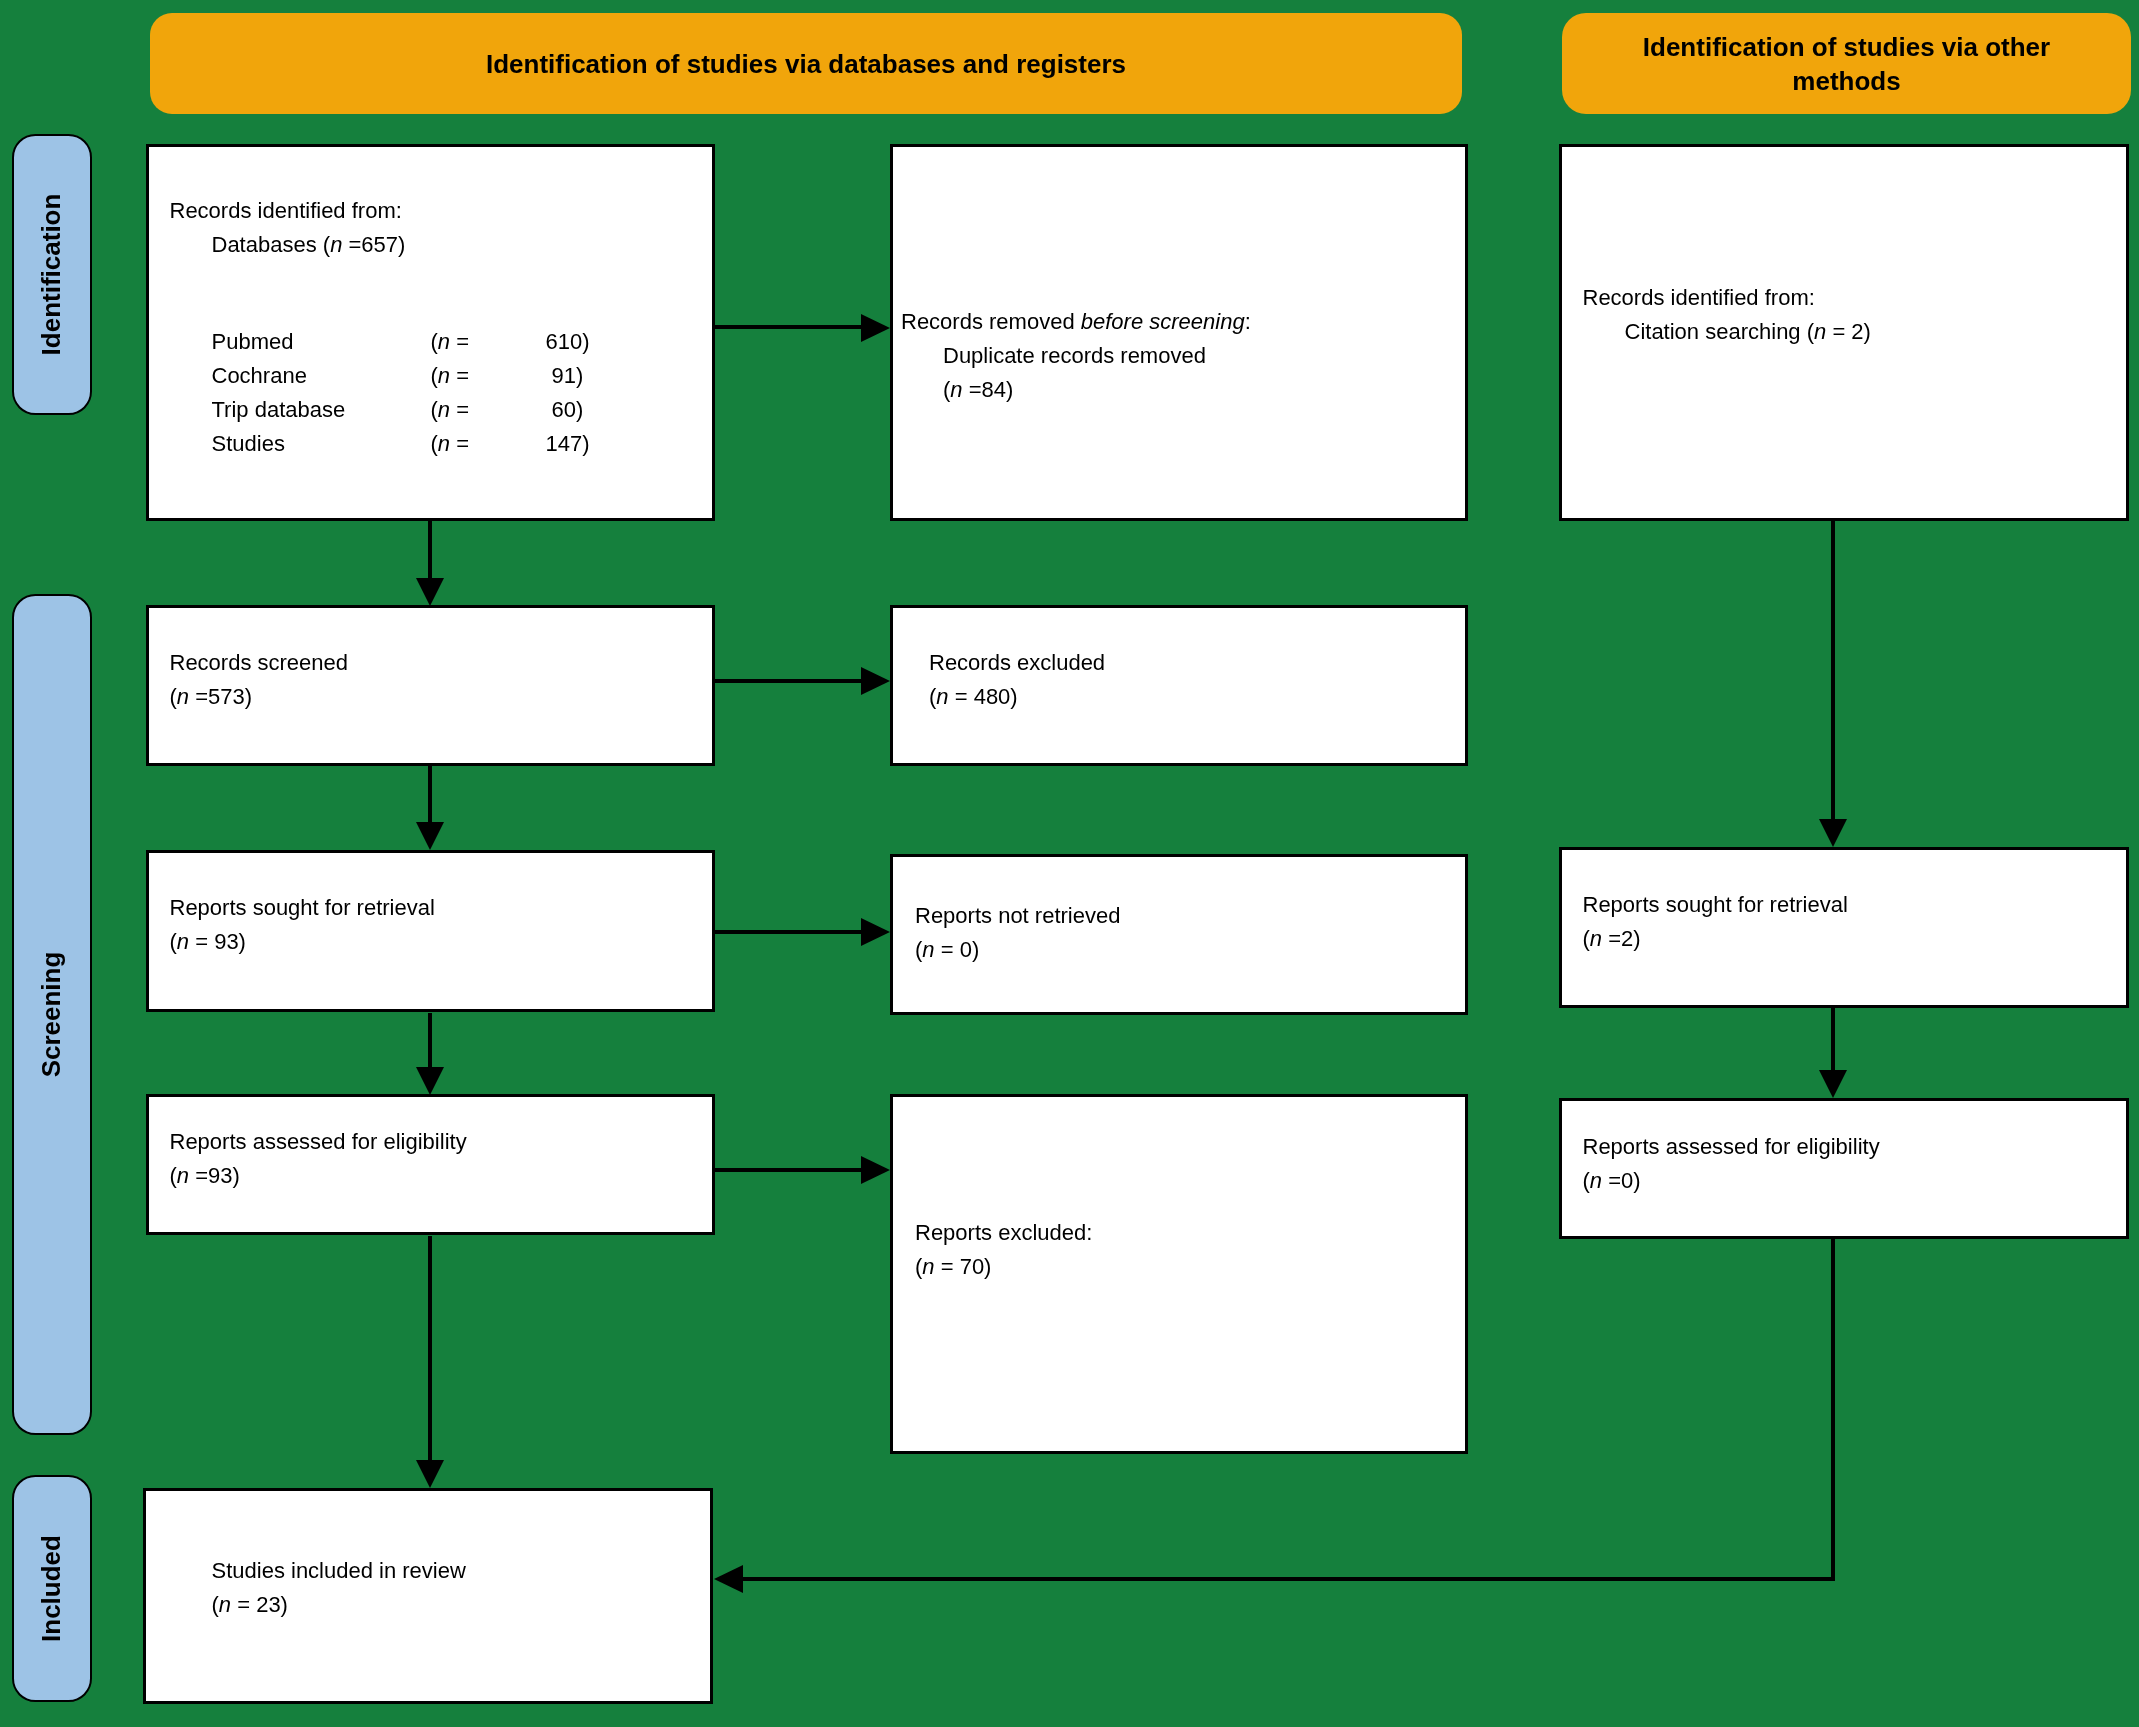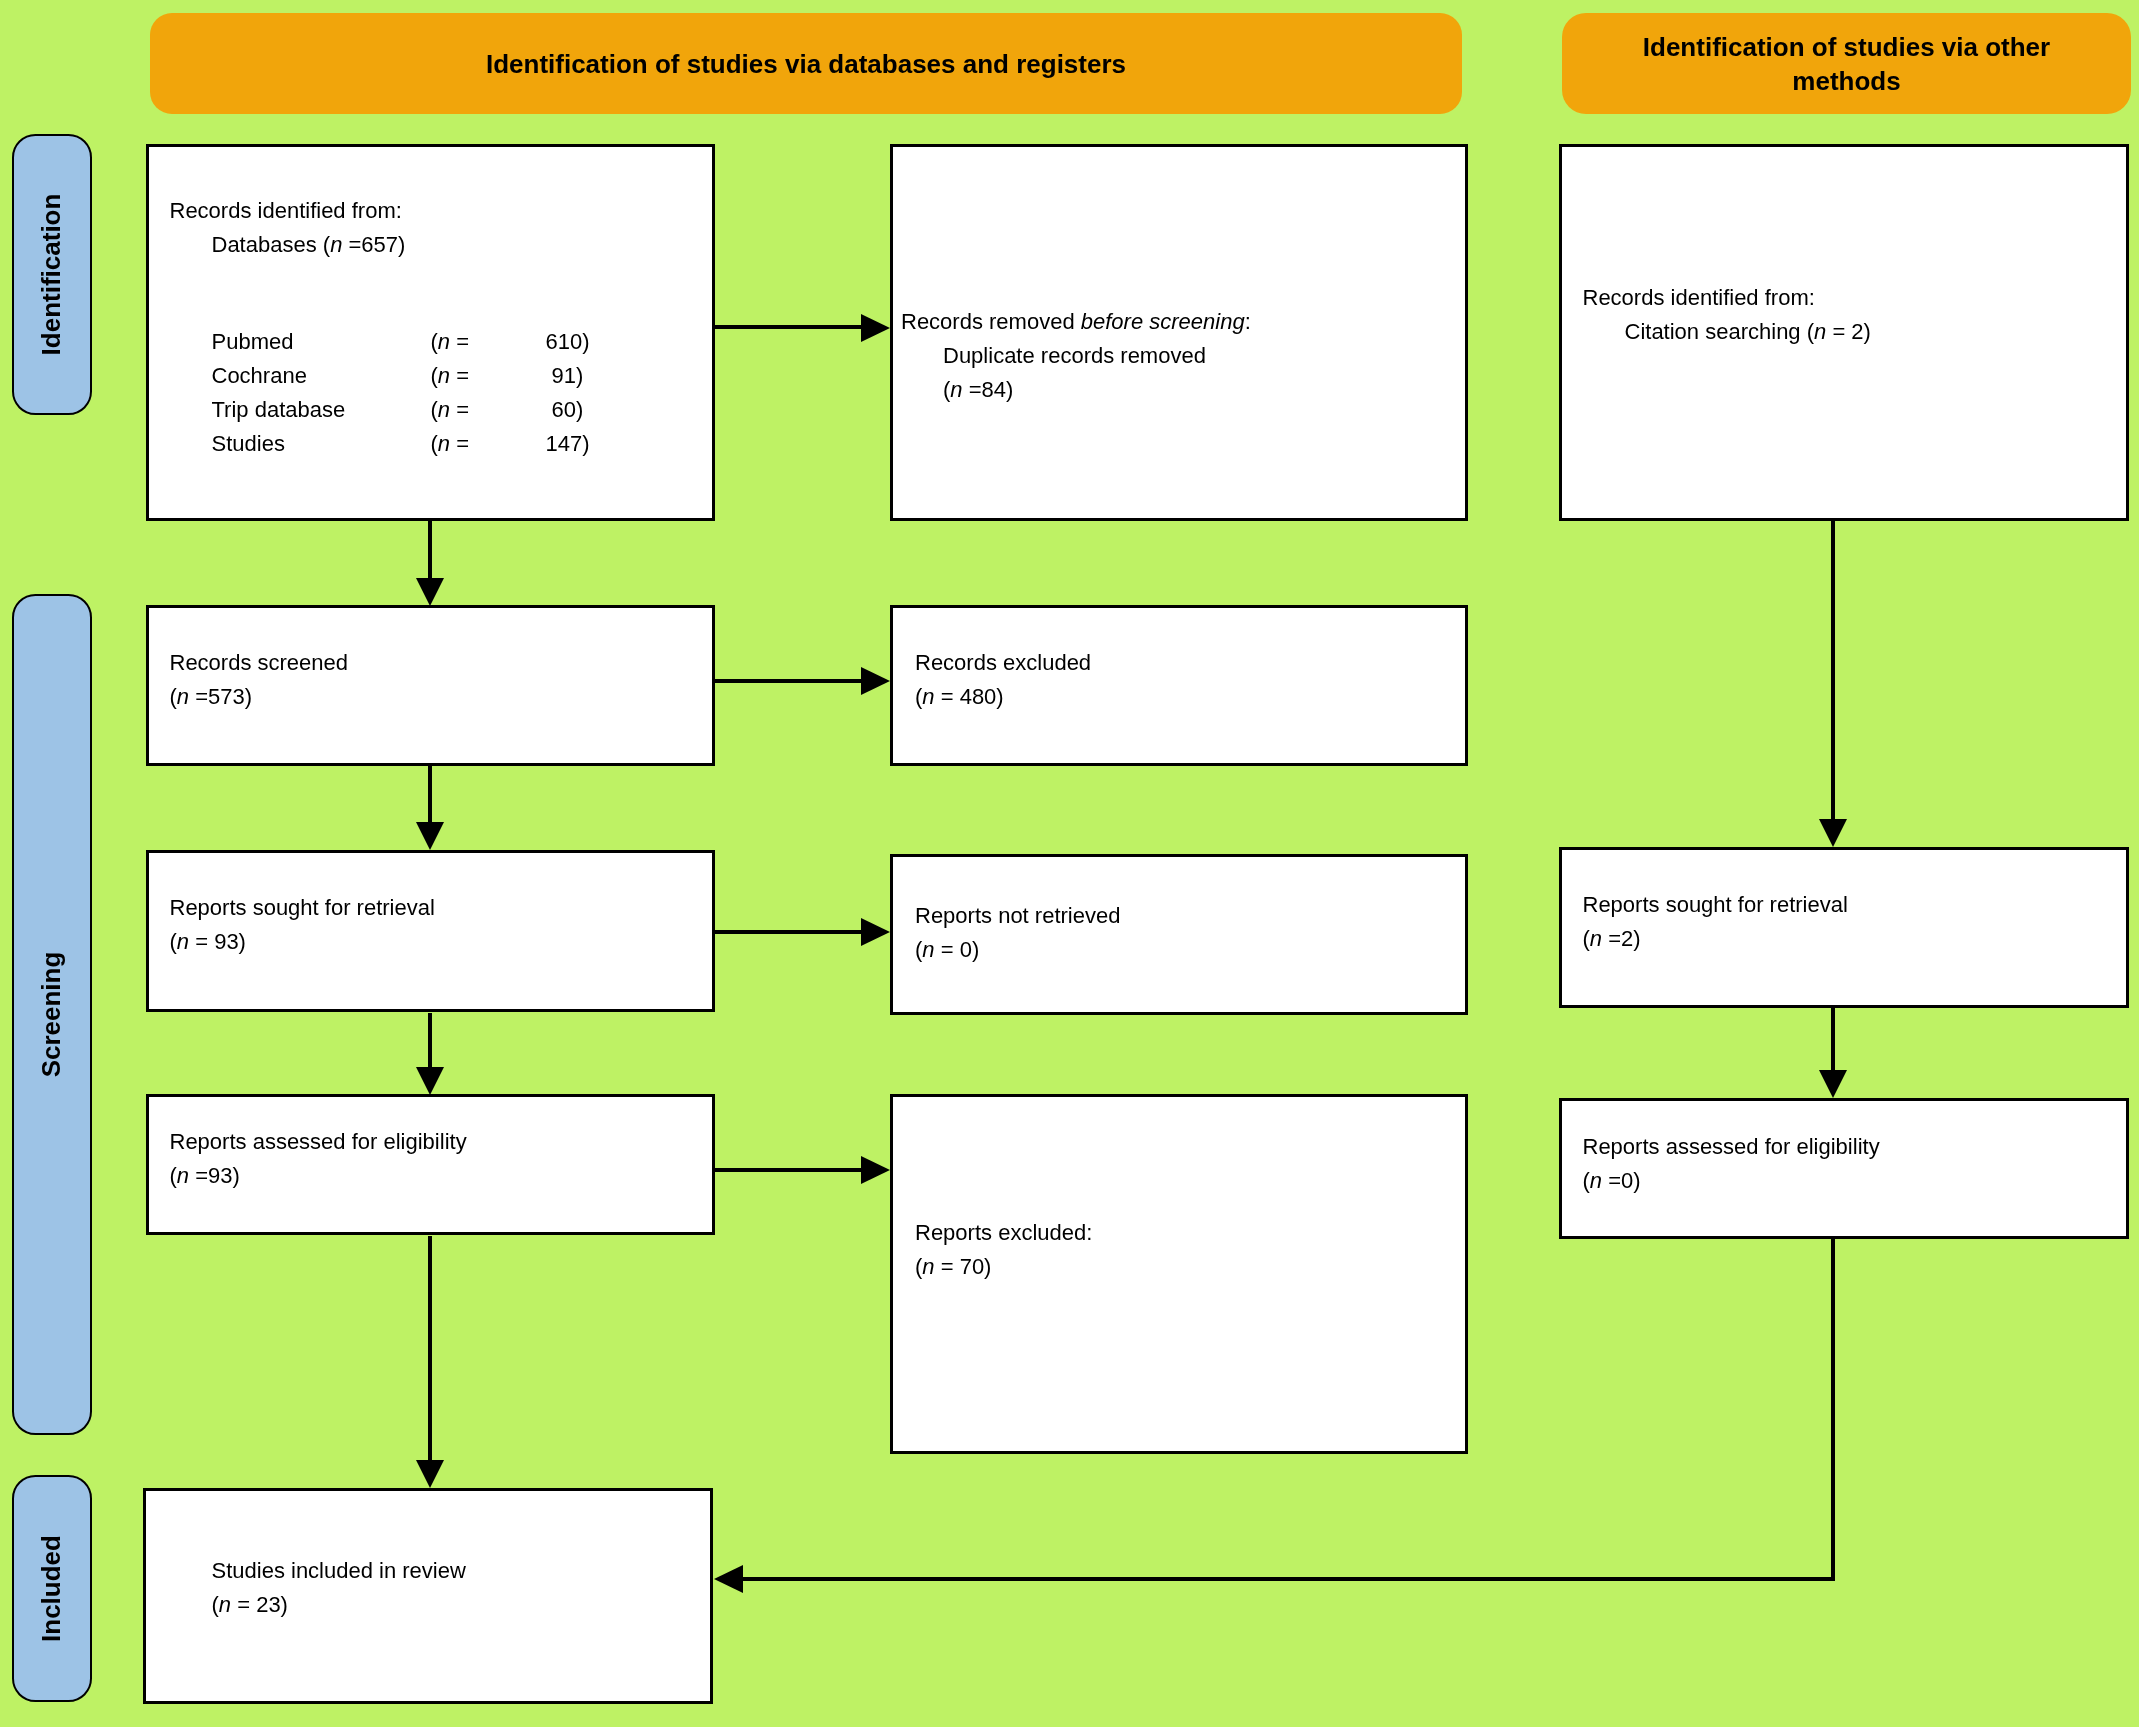--- a/index.html
+++ b/index.html
@@ -4,21 +4,21 @@
 <style>
   :root{
     --orange:#F1A50B;
     --blue:#9DC3E6;
     --ink:#000000;
   }
   html,body{margin:0;padding:0;background:#ffffff;}
   #canvas{
     position:relative;
     width:2140px;height:1728px;
-    background:#bef264;
+    background:#15803d;
     font-family:"Liberation Sans","DejaVu Sans",sans-serif;
     color:#000;
     overflow:hidden;
   }
   .hdr{
     position:absolute;
     background:var(--orange);
     border-radius:22px;
     display:flex;align-items:center;justify-content:center;
     text-align:center;
@@ -150,21 +150,21 @@
   </div>
 
   <div class="wbox" style="left:146px;top:605px;width:569px;height:161px;">
     <div class="inner" style="padding:38px 13px 0 20.5px;">
       <div>Records screened</div>
       <div>(<i>n</i> =573)</div>
     </div>
   </div>
 
   <div class="wbox" style="left:890px;top:605px;width:578px;height:161px;">
-    <div class="inner" style="padding:38px 13px 0 22px;">
+    <div class="inner" style="padding:38px 13px 0 36px;">
       <div>Records excluded</div>
       <div>(<i>n</i> = 480)</div>
     </div>
   </div>
 
   <div class="wbox" style="left:146px;top:850px;width:569px;height:162px;">
     <div class="inner" style="padding:38px 13px 0 20.5px;">
       <div>Reports sought for retrieval</div>
       <div>(<i>n</i> = 93)</div>
     </div>

